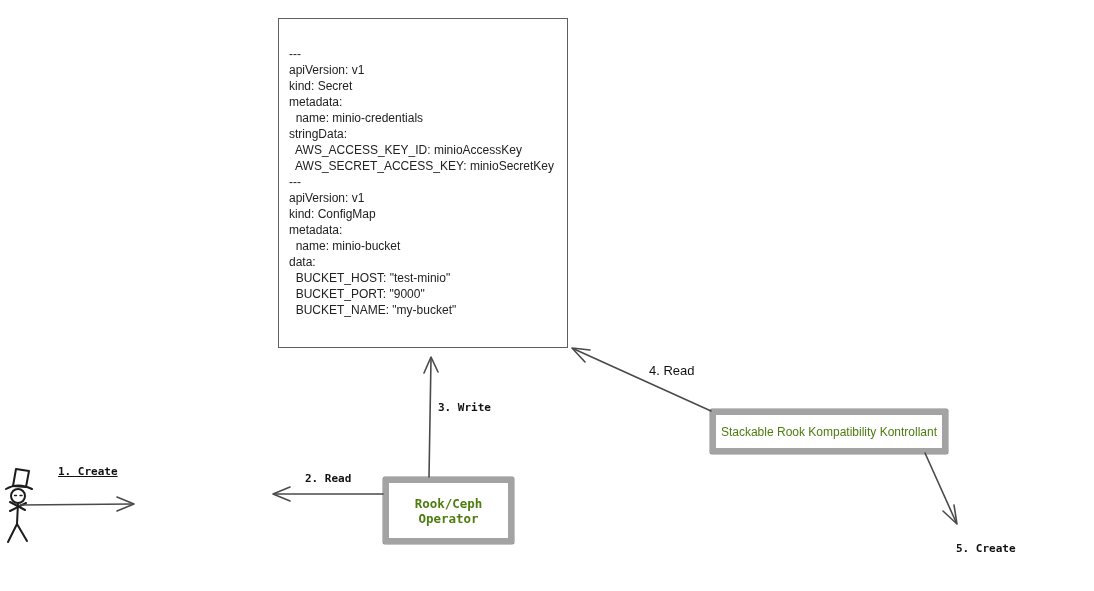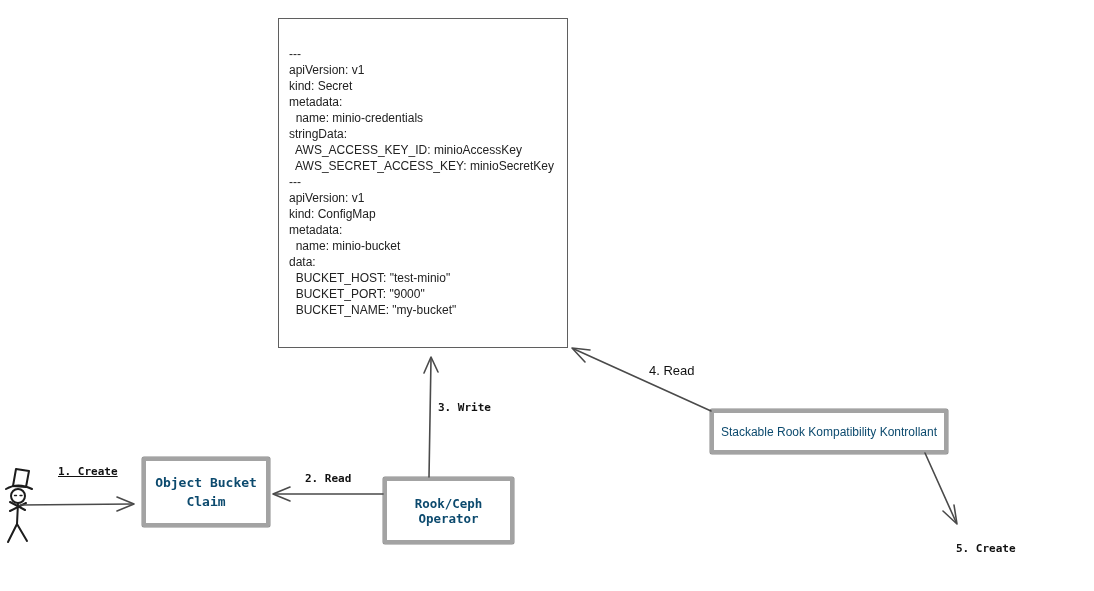--- a/index.html
+++ b/index.html
@@ -27,28 +27,28 @@
   #main-box .yaml {
     margin-top: 19px;
     font-size: 12px;
     line-height: 16px;
     color: #222222;
     white-space: pre;
   }
 
   
   .sketch {
-    border: 4px solid #a3a3a3;
+    border: 6px solid #a3a3a3;
     border-radius: 2px;
     box-shadow: 0 0 0 0.5px #8a8a8a;
     display: flex;
     align-items: center;
     justify-content: center;
     text-align: center;
-    color: #0c4a6e;
+    color: #4d7c0f;
   }
   #obc-box {
     left: 142px; top: 457px; width: 128px; height: 70px;
     font-family: "DejaVu Sans Mono", monospace;
     font-weight: bold; font-size: 13px; line-height: 19px;
     white-space: pre-line;
   }
   #operator-box {
     left: 383px; top: 477px; width: 131px; height: 67px;
     font-family: "DejaVu Sans Mono", monospace;
@@ -101,22 +101,20 @@
       <path d="M13.5 29.5 L15.5 29.5" stroke-width="1.4"></path>
       <path d="M19 29.5 L21 29.5" stroke-width="1.4"></path>
       <path d="M17 37 L16 58"></path>
       <path d="M9 45 L25 37"></path>
       <path d="M9 36 L24 44"></path>
       <path d="M16 58 L7 76"></path>
       <path d="M16 58 L26 75"></path>
     </g>
   </svg>
 
-  <div class="box sketch" id="obc-box">Object Bucket
-Claim</div>
   <div class="box sketch" id="operator-box">Rook/Ceph Operator</div>
   <div class="box sketch" id="kontrollant-box">Stackable Rook Kompatibility Kontrollant</div>
 
   <div class="edge-label" style="left:58px; top:465px;text-decoration:underline;">1. Create</div>
   <div class="edge-label" style="left:305px; top:472px;">2. Read</div>
   <div class="edge-label" style="left:438px; top:401px;">3. Write</div>
   <div class="edge-label sans" style="left:649px; top:363px;">4. Read</div>
   <div class="edge-label" style="left:956px; top:494px;margin-top:48px;">5. Create</div>
 
   <svg id="arrows" width="1094" height="591" viewBox="0 0 1094 591">

